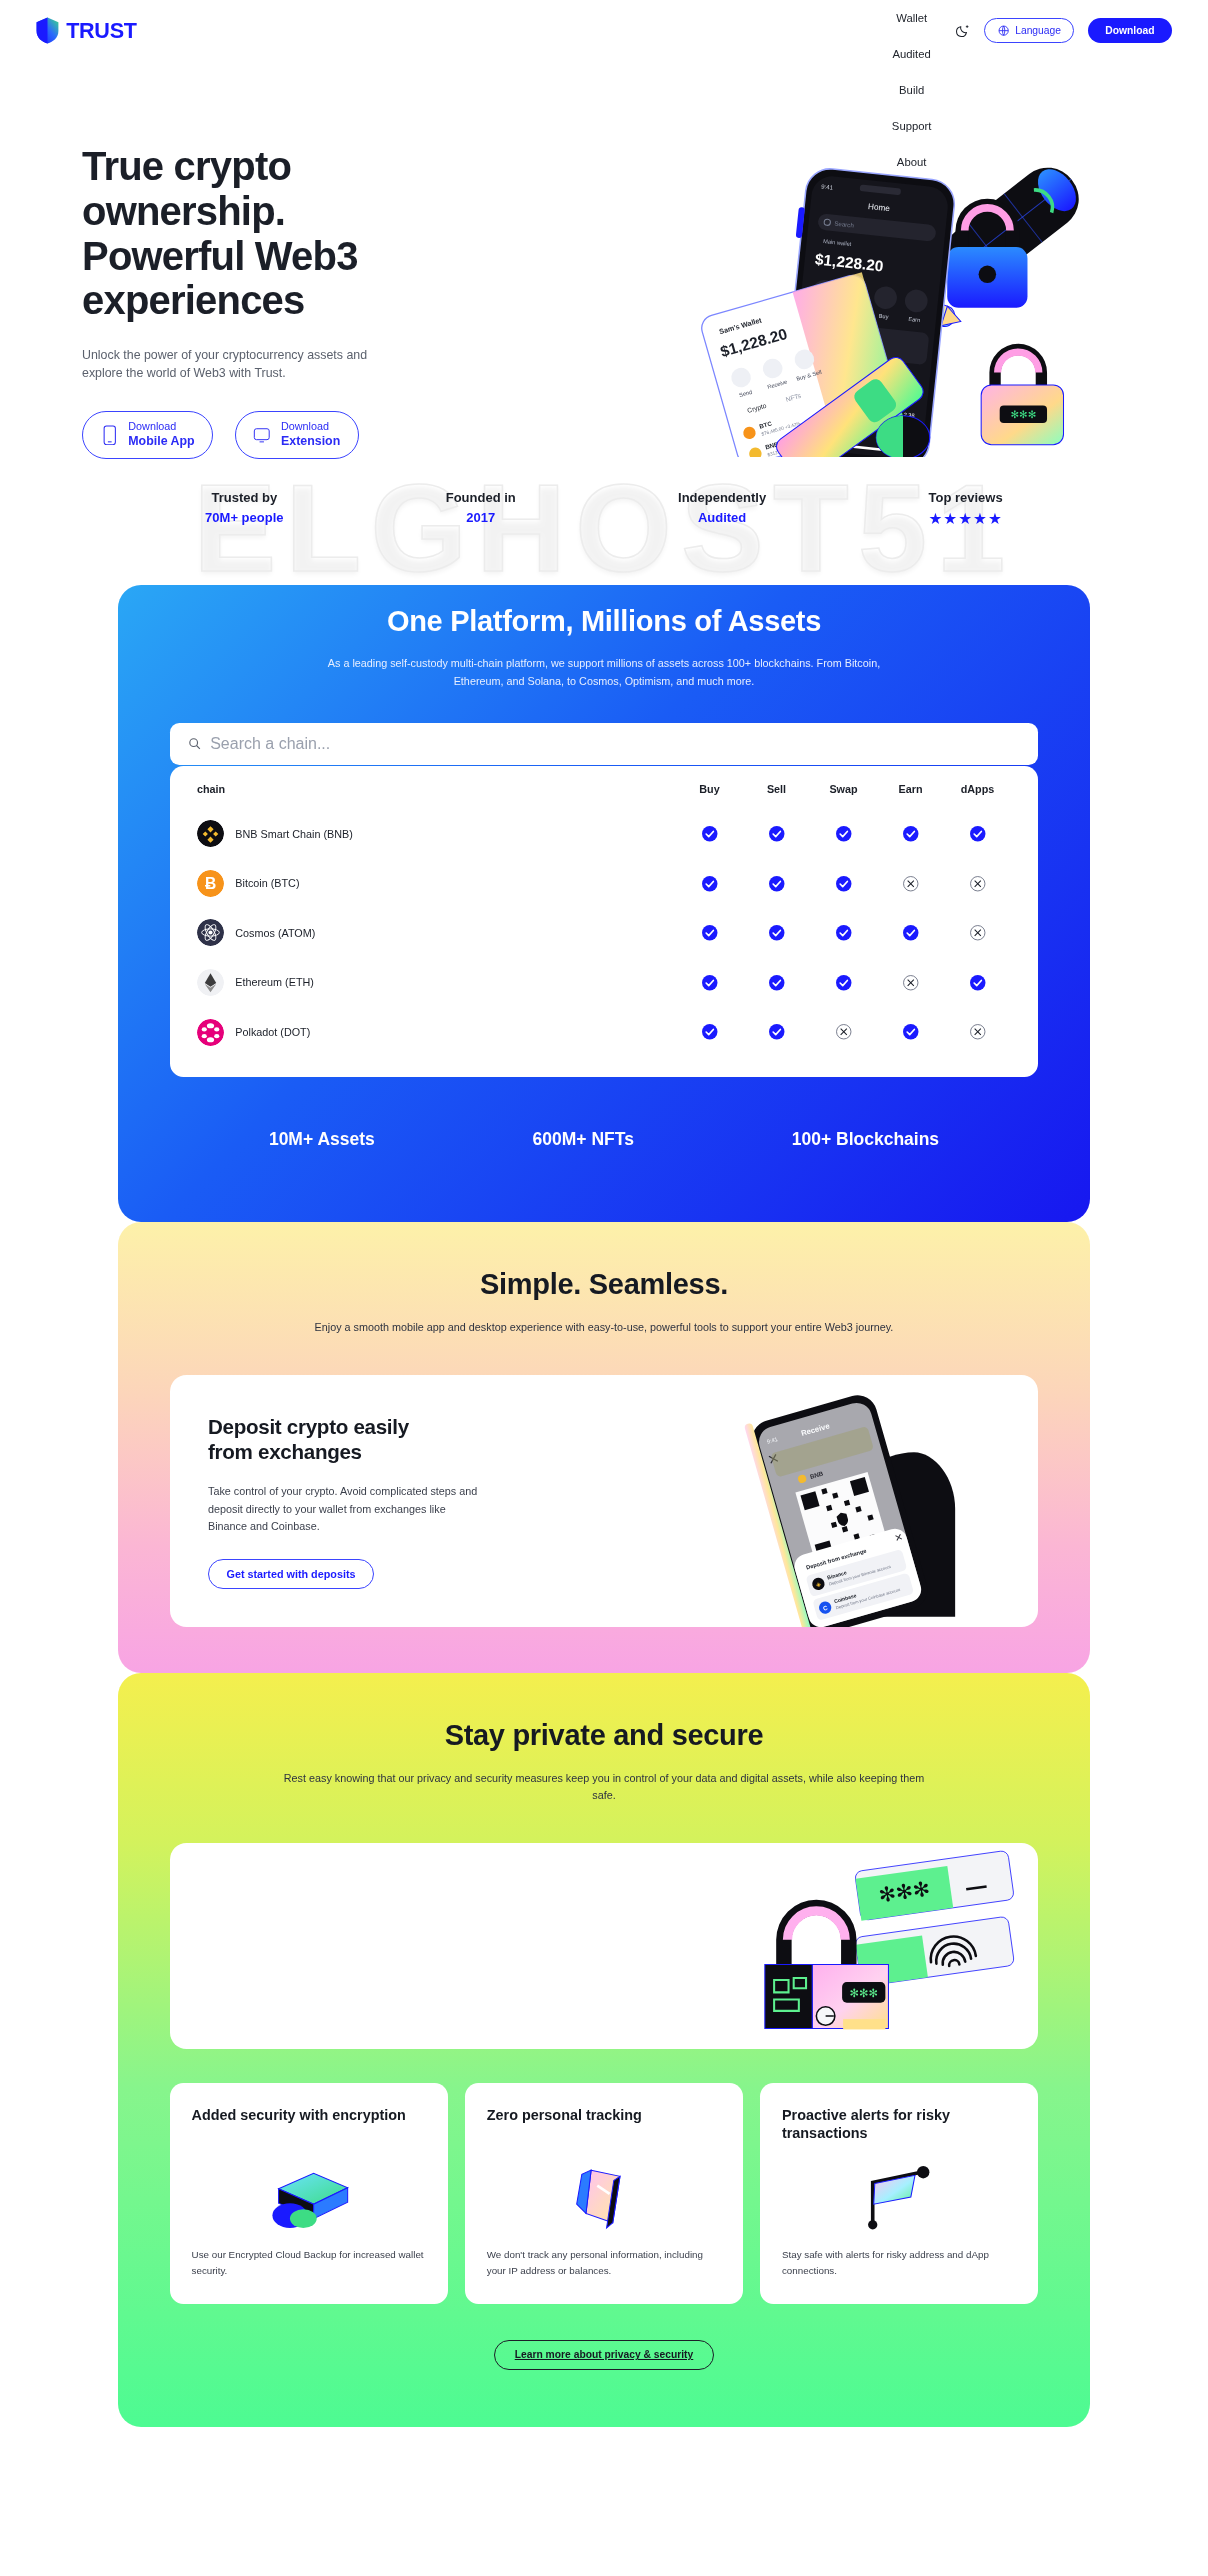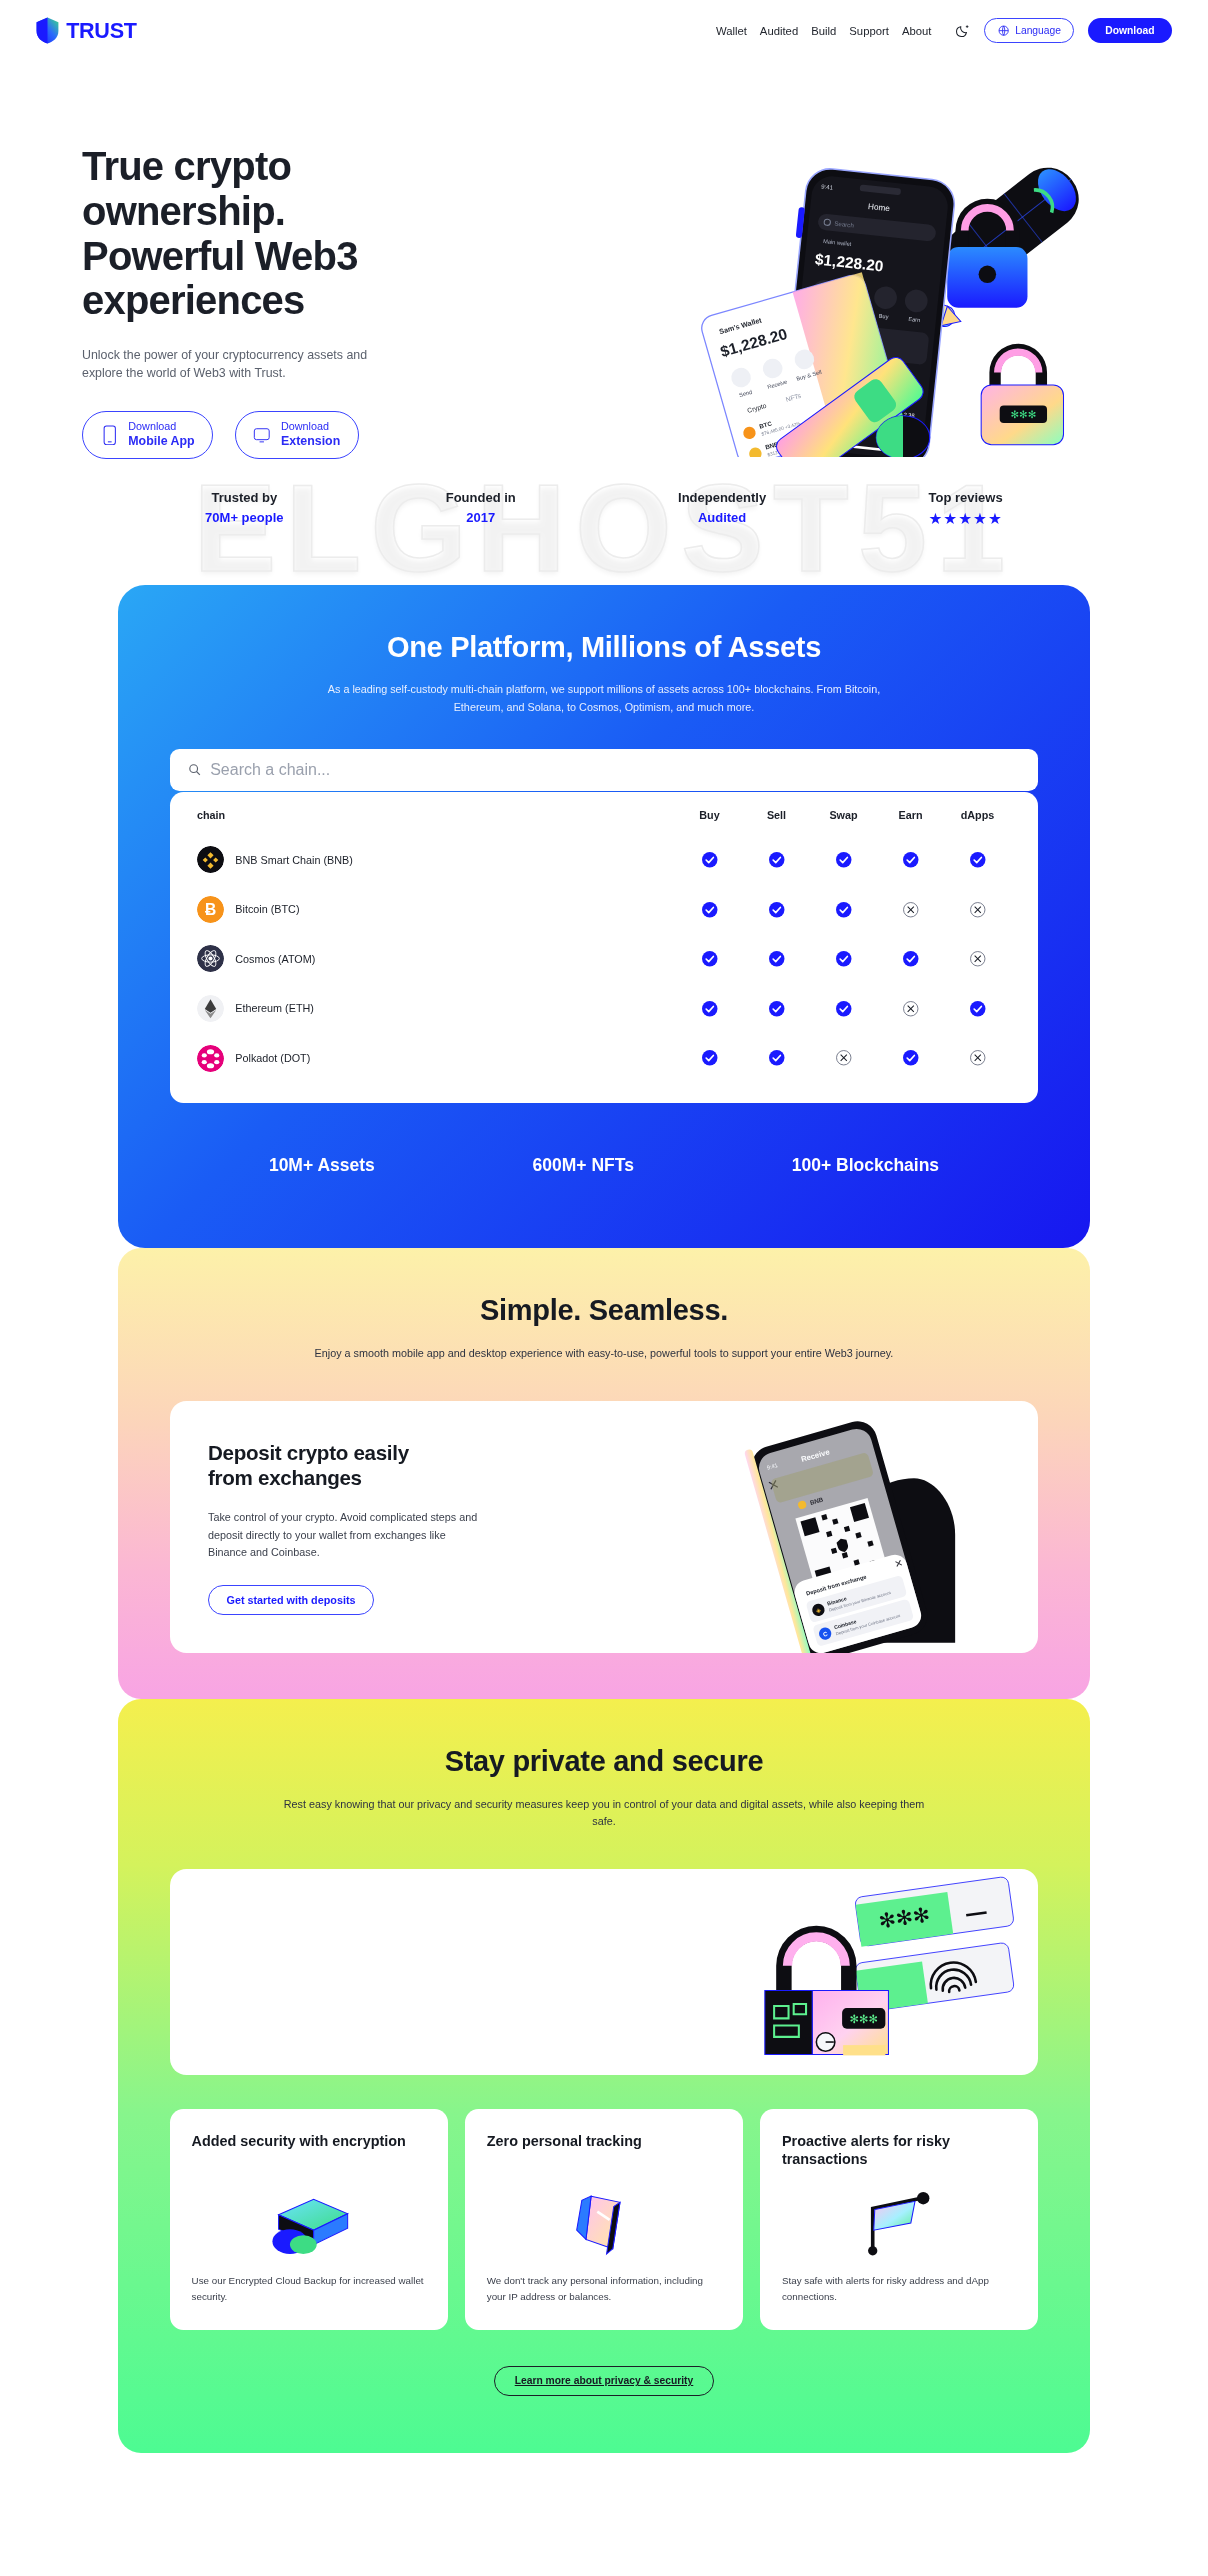--- a/index.html
+++ b/index.html
@@ -20,21 +20,21 @@
     position: relative;
     z-index: 40;
   }
   .logo { display: flex; align-items: center; gap: 7.2px; }
   .logo-shield { width: 23px; height: 27px; display:block; }
   .logo-word {
     font-size: 21.6px; font-weight: 800; letter-spacing: -0.3px;
     color: #1a1aff;
   }
   .nav-spacer { flex: 1; }
-  .nav-links { display: flex; align-items: center; gap: 13px; }
+  .nav-links { display: flex; align-items: center; gap: 24px; flex-direction: column; }
   .nav-link {
     font-size: 11.3px; color: #22262e; font-weight: 400; cursor: pointer;
     white-space: nowrap;
   }
   .nav-right { display: flex; align-items: center; gap: 13.4px; margin-left: 24px; }
   .icon-moon { width: 15.5px; height: 15.5px; cursor: pointer; display:block; }
   .btn-language {
     border: 1px solid #3b44ff; border-radius: 20.6px;
     padding: 6.2px 12.4px; display: flex; align-items: center; gap: 6.2px;
     color: #2b2bf5; font-size: 10.3px; background: #fff; cursor: pointer;
@@ -88,22 +88,21 @@
   }
   .trust-item { text-align: center; }
   .trust-item .t1 { font-size: 13px; font-weight: 700; color: #1b1f28; }
   .trust-item .t2 { font-size: 13px; font-weight: 700; color: #1a1aff; margin-top: 5.2px; }
   .stars { margin-top: 5.2px; color: #1a1aff; font-size: 15.5px; letter-spacing: 1px; }
 
   
   .sec { margin: 0 118px; border-radius: 23px; position: relative; }
   .sec-blue {
     background: linear-gradient(135deg, #2aa7f5 0%, #1a5cf5 42%, #1717f0 100%);
-    padding: 46px 0 72px 0;
-    border-radius: 27px;
+    padding: 20px 0 72px 0;
   }
   .sec-title-white {
     text-align: center; color: #fff; font-size: 29px; font-weight: 800; letter-spacing:-0.3px;
   }
   .sec-sub-white {
     text-align: center; color: #e6eeff; font-size: 10.8px; line-height: 1.6;
     max-width: 603px; margin: 17.5px auto 0 auto;
   }
   .search-wrap { margin: 33px 52px 0 52px; }
   .search-box {

